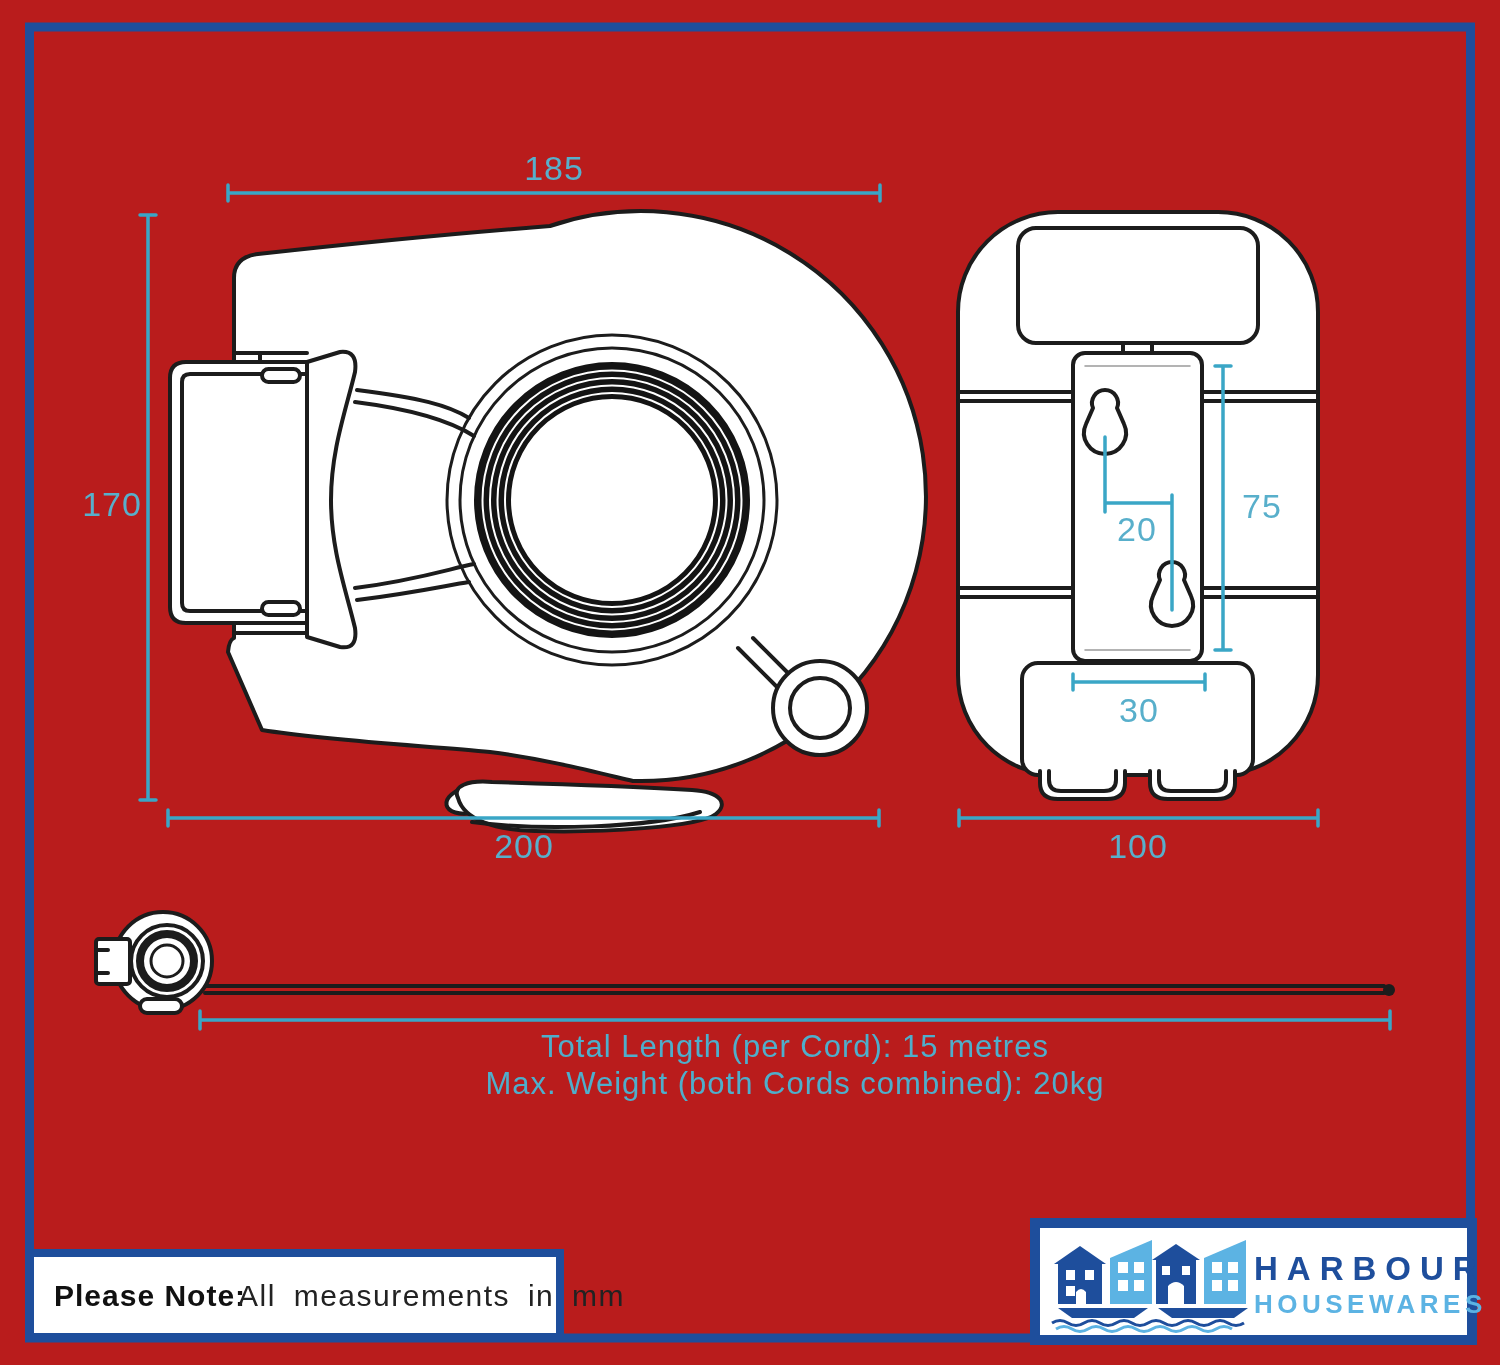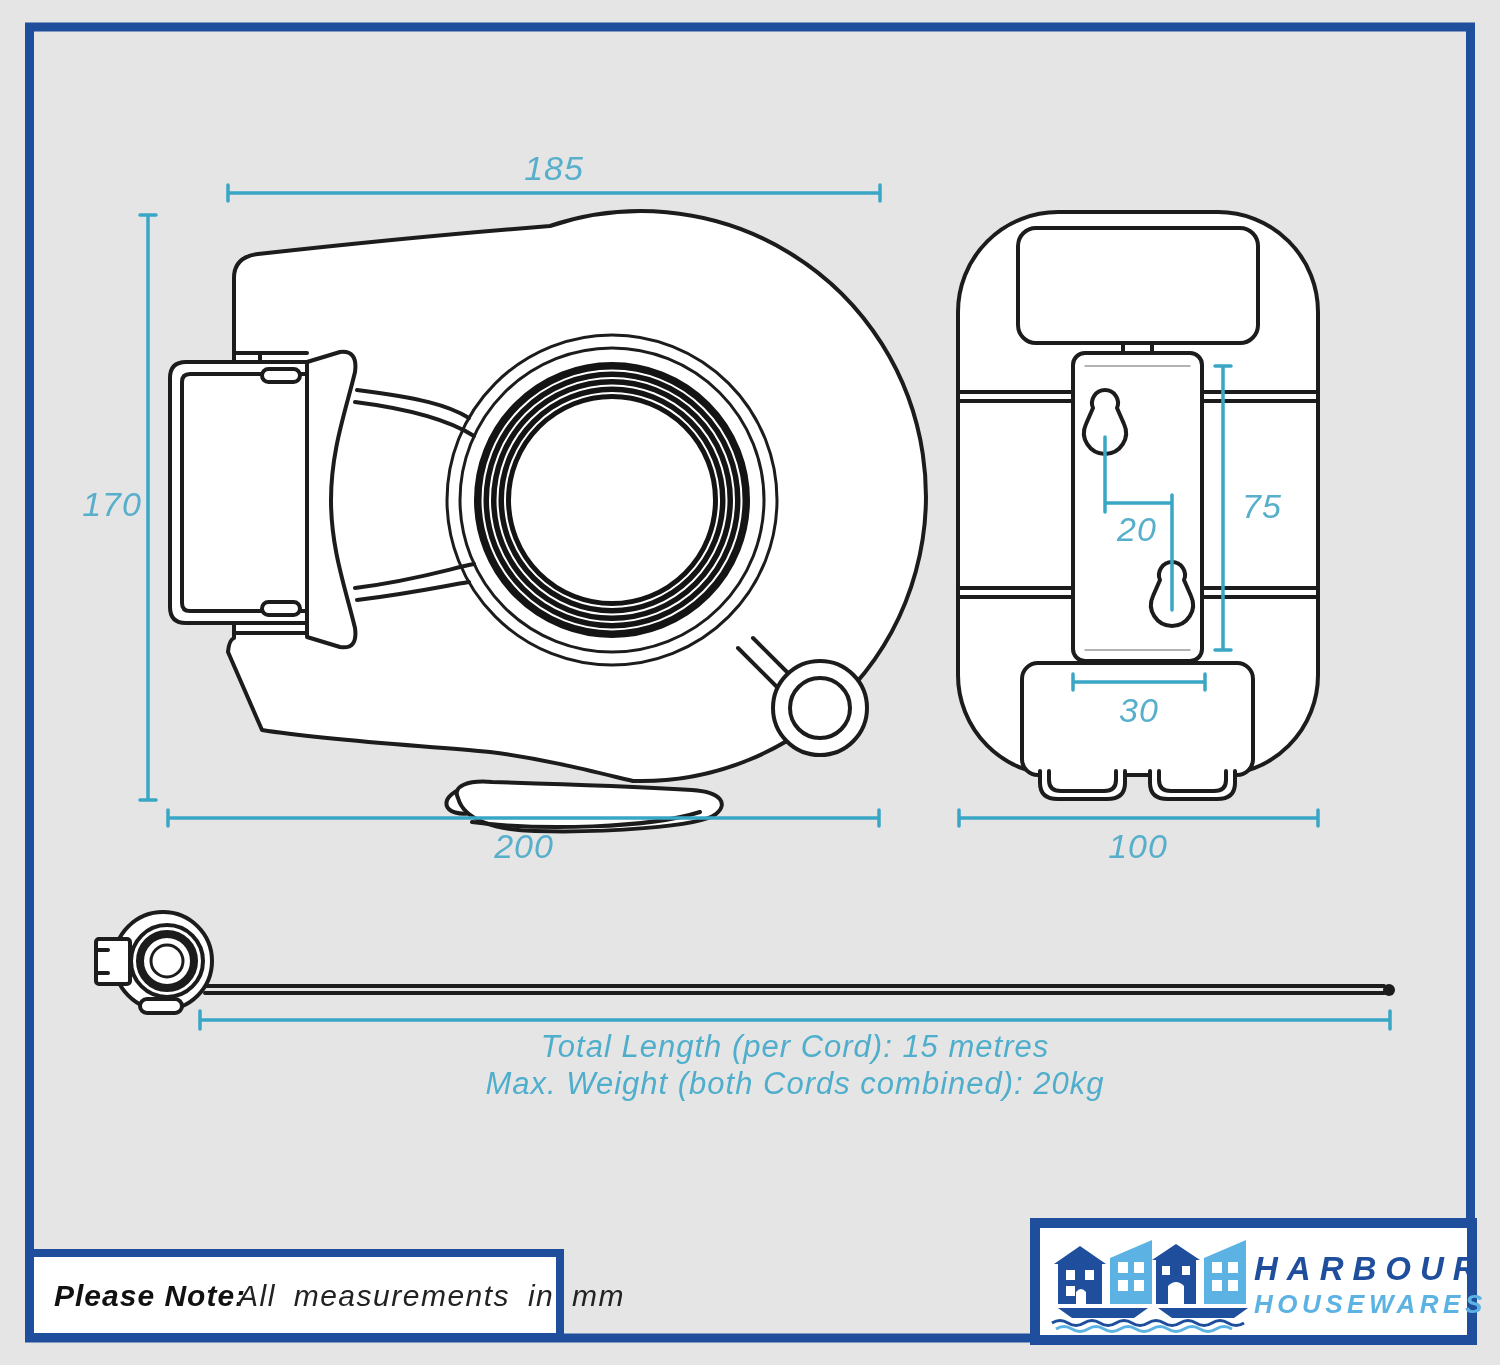--- a/index.html
+++ b/index.html
@@ -1,17 +1,17 @@
 <!DOCTYPE html>
 <html><head>
 <meta charset="utf-8">
 <style>
   html,body{margin:0;padding:0;background:#fff;}
-  .canvas{position:relative;width:1500px;height:1365px;background:#e5e5e5;overflow:hidden;
-          font-family:"Liberation Sans", sans-serif;font-style:italic;}
+  .canvas{position:relative;width:1500px;height:1365px;background:#b91c1c;overflow:hidden;
+          font-family:"Liberation Sans", sans-serif;}
   svg{position:absolute;left:0;top:0;}
   text{font-family:"Liberation Sans", sans-serif;}
   .dim-label{fill:#58AFCB;font-size:34px;letter-spacing:1px;}
   .caption{fill:#4FAECB;font-size:31px;letter-spacing:1px;}
   .note-bold{fill:#111;font-size:30px;font-weight:bold;letter-spacing:1px;}
   .note-reg{fill:#222;font-size:30px;letter-spacing:1.5px;word-spacing:8px;}
   .logo-top{fill:#1E4E9C;font-size:33px;font-weight:bold;letter-spacing:9px;}
   .logo-bottom{fill:#5CB3E3;font-size:26px;font-weight:bold;letter-spacing:4.5px;}
 </style>
 </head>

